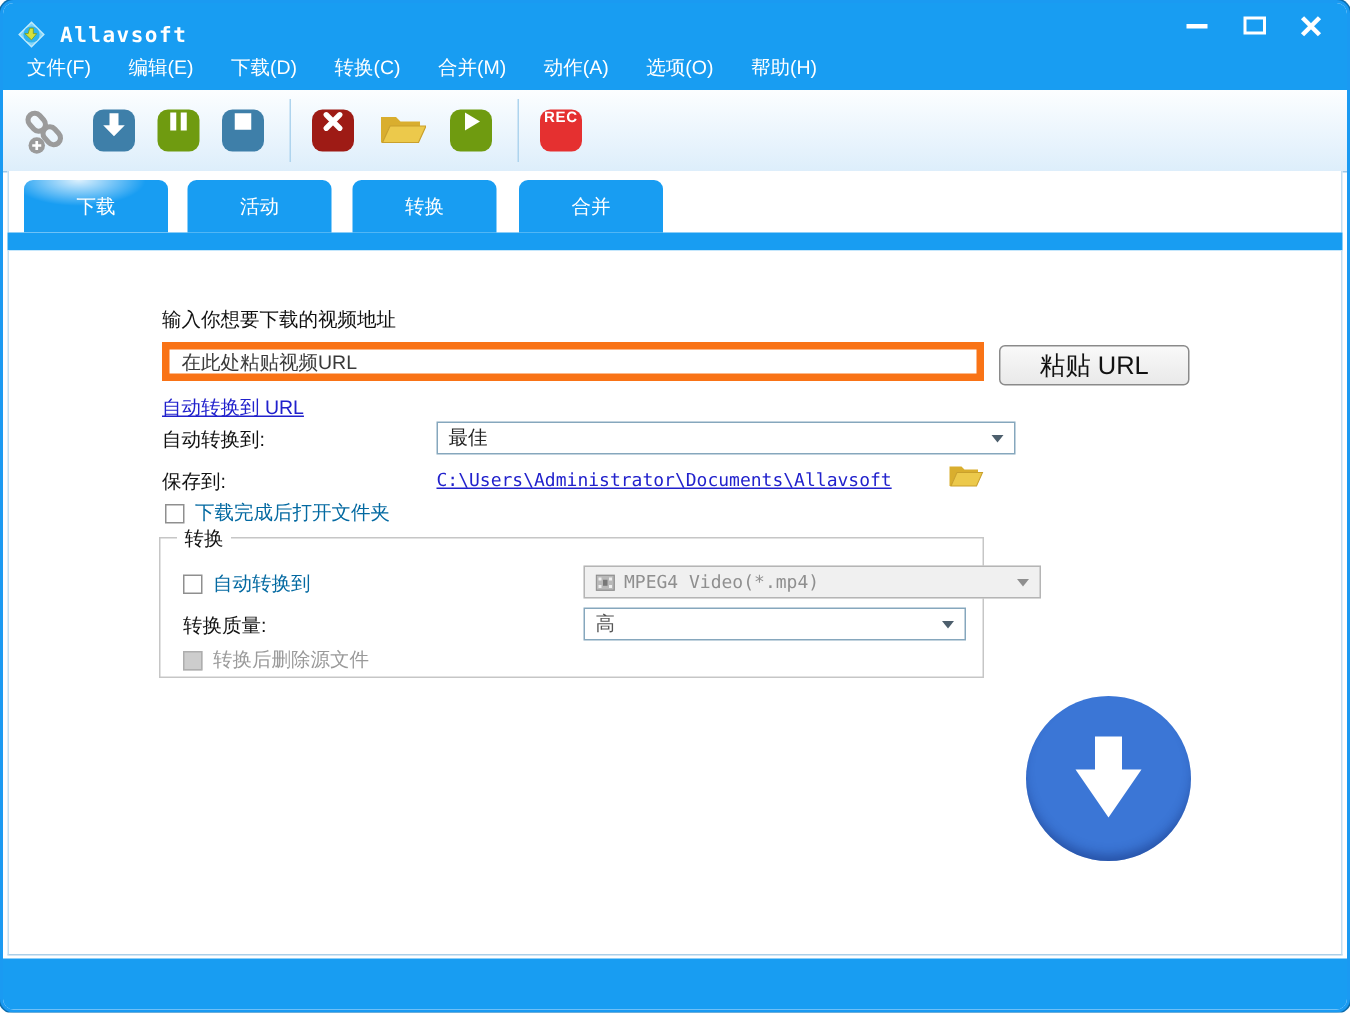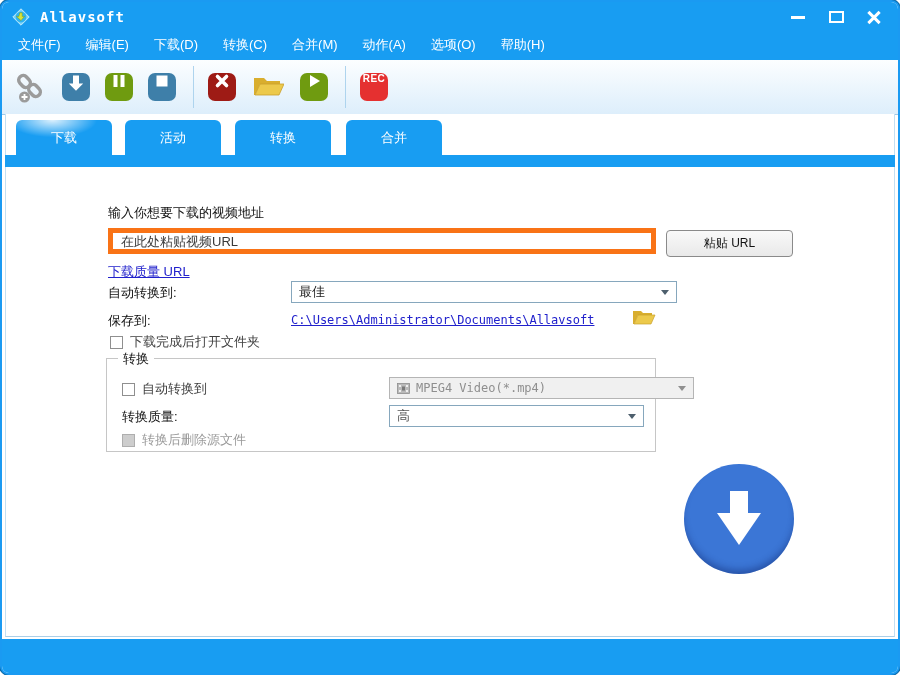--- a/index.html
+++ b/index.html
@@ -1,21 +1,21 @@
 <!DOCTYPE html>
 <html><head>
 <meta charset="utf-8">
 <style>
   html,body{margin:0;padding:0;background:#fff;}
   .window{position:relative;width:900px;height:675px;box-sizing:border-box;
     border:2px solid #1a9af2;border-radius:9px;background:#fff;overflow:hidden;
     box-shadow:0 0 0 1px #0d6cab;font-family:"Liberation Sans","DejaVu Sans",sans-serif;}
   
   .titlebar{position:absolute;left:0;top:0;right:0;height:30px;background:#189df2;
-    display:flex;align-items:center;padding-left:10px;}
+    display:flex;align-items:flex-end;padding-left:10px;}
   .app-title{color:#fff;font-family:"DejaVu Sans Mono",monospace;font-weight:bold;
     font-size:14px;letter-spacing:1px;margin-left:10px;}
   .win-controls{position:absolute;right:14px;top:0;height:30px;display:flex;align-items:center;gap:18px;}
   .win-btn{width:20px;height:20px;display:flex;align-items:center;justify-content:center;cursor:pointer;}
   .g-min{width:14px;height:3px;background:#fff;}
   .g-max{width:11px;height:8px;border:2px solid #fff;}
   .g-close{position:relative;width:14px;height:14px;}
   .g-close::before,.g-close::after{content:"";position:absolute;left:-1px;top:6px;width:16px;height:3px;background:#fff;}
   .g-close::before{transform:rotate(45deg);}
   .g-close::after{transform:rotate(-45deg);}
@@ -47,29 +47,29 @@
   
   .content{position:absolute;left:3px;right:3px;top:165px;bottom:36px;background:#fff;
     border-left:1px solid #c3dff2;border-right:1px solid #c3dff2;border-bottom:1px solid #aacfe9;}
   .lbl{position:absolute;font-size:13px;color:#111;}
   .url-input{position:absolute;left:102px;top:61px;width:548px;height:26px;box-sizing:border-box;
     border:5px solid #f97316;font-size:13px;padding:0 8px;color:#3b82f6;outline:none;
     font-family:Liberation Sans, sans-serif;}
   .url-input::placeholder{color:#3a3a3a;opacity:1;}
   .paste-btn{position:absolute;left:660px;top:63px;width:127px;height:27px;box-sizing:border-box;
     background:linear-gradient(#f9f9f9,#e9e9e9);border:1px solid #8a8a8a;border-radius:4px;
-    font-size:12px;color:#111;display:flex;align-items:center;justify-content:center;cursor:pointer;}
+    font-size:17px;color:#111;display:flex;align-items:center;justify-content:center;cursor:pointer;}
   .blue-link{position:absolute;color:#2121cc;text-decoration:underline;font-size:13px;cursor:pointer;}
   .mono-link{font-family:"DejaVu Sans Mono",monospace;font-size:12px;}
   .dd{position:absolute;box-sizing:border-box;height:22px;border:1px solid #86a7bd;background:#fff;
     display:flex;align-items:center;padding:0 7px;font-size:13px;color:#222;cursor:pointer;}
   .dd-arrow{margin-left:auto;width:0;height:0;border:4px solid transparent;border-top:5px solid #4d5f6d;margin-top:4px;}
   .dd.disabled{background:#f0f0f0;border-color:#b5b5b5;color:#8f8f8f;cursor:default;}
   .dd.disabled .dd-arrow{border-top-color:#8f8f8f;}
-  .cbx{position:absolute;display:flex;align-items:center;gap:7px;font-size:13px;color:#404040;cursor:pointer;}
+  .cbx{position:absolute;display:flex;align-items:center;gap:7px;font-size:13px;color:#0369a1;cursor:pointer;}
   .cbx .box{width:13px;height:13px;box-sizing:border-box;border:1px solid #8f8f8f;background:#fff;flex:0 0 auto;}
   .cbx.disabled{color:#9a9a9a;cursor:default;}
   .cbx.disabled .box{background:#cdcdcd;border-color:#aeaeae;}
   .groupbox{position:absolute;left:100px;top:191px;width:550px;height:94px;box-sizing:border-box;
     border:1px solid #c6c6c6;}
   .legend{position:absolute;top:-9px;left:11px;background:#fff;padding:0 5px;font-size:13px;color:#111;}
   .dl-circle{position:absolute;left:678px;top:297px;width:110px;height:110px;border-radius:50%;
     background:#3b76d6;box-shadow:inset 0 -6px 7px -2px rgba(15,40,110,.45);cursor:pointer;
     display:flex;align-items:center;justify-content:center;}
   .bottombar{position:absolute;left:0;right:0;bottom:0;height:34px;background:#189df2;}
@@ -174,21 +174,21 @@
   <div class="content">
 
     <span class="lbl" style="left:102px;top:37px;text-align:center;">输入你想要下载的视频地址</span>
 
     <input class="url-input" type="text" placeholder="在此处粘贴视频URL" style="">
 
     <div class="paste-btn">
       <span>粘贴 URL</span>
     </div>
 
-    <span class="blue-link" style="left:102px;top:96px;">下载质量 URL</span>
+    <span class="blue-link" style="left:102px;top:96px;">自动转换到 URL</span>
 
     <span class="lbl" style="left:102px;top:117px;">自动转换到:</span>
     <div class="dd" style="left:285px;top:114px;width:386px;">
       <span>最佳</span>
       <span class="dd-arrow"></span>
     </div>
 
     <span class="lbl" style="left:102px;top:145px;">保存到:</span>
     <span class="blue-link mono-link" style="left:285px;top:146px;">C:\Users\Administrator\Documents\Allavsoft</span>
     <span class="folder-small" style="left:626px;top:141px;">

